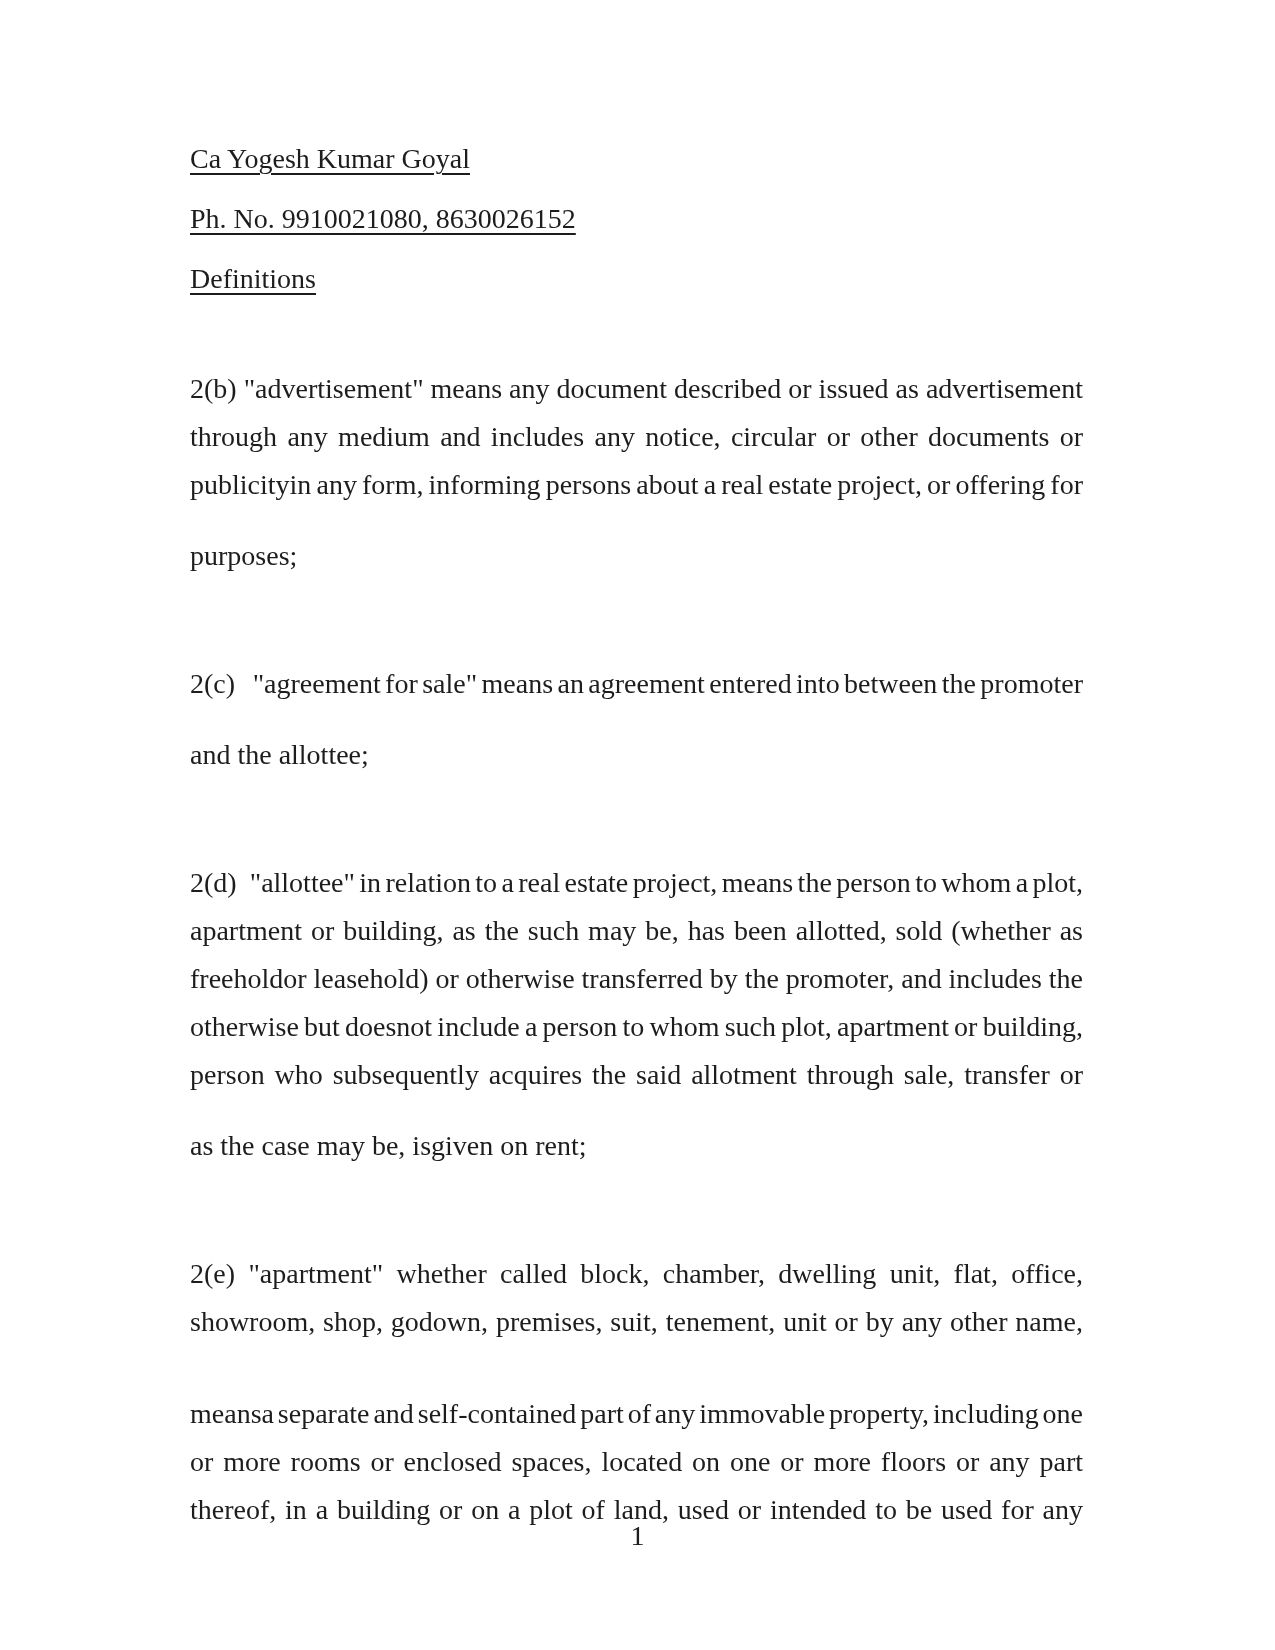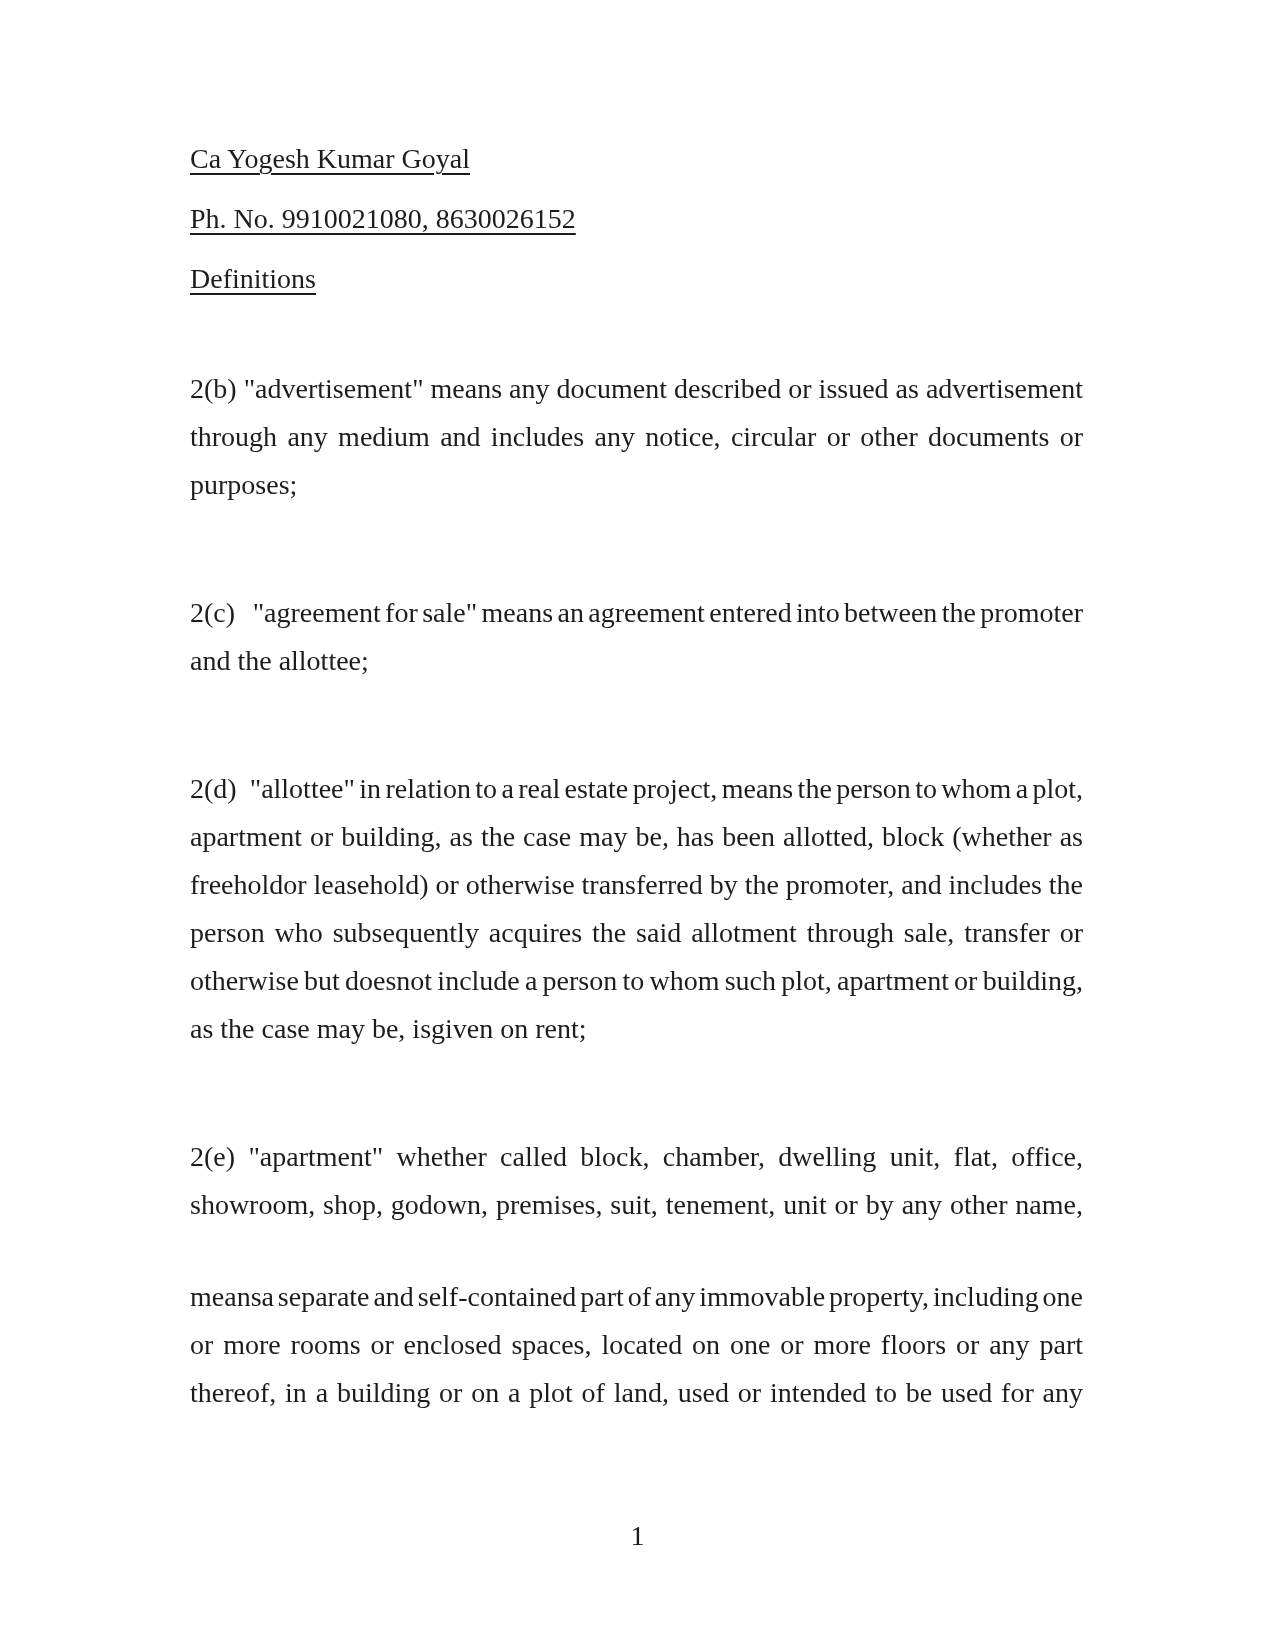--- a/index.html
+++ b/index.html
@@ -33,20 +33,21 @@
     text-underline-offset: 5px;
   }
   .para { margin-bottom: 80px; }
   .para:last-child { margin-bottom: 0; }
   .para .line {
     text-align: justify;
     text-align-last: justify;
   }
   .para .line.end {
     text-align-last: left;
+    margin-top: 23px;
   }
   .footer {
     position: absolute;
     top: 1512px;
     left: 0;
     width: 100%;
     text-align: center;
     font-size: 28px;
     line-height: 48px;
     color: #1d1d1d;
@@ -59,32 +60,33 @@
   <div class="content">
     <div class="doc-header" id="doc-header">
         <div class="header-line"><span>Ca Yogesh Kumar Goyal</span></div>
         <div class="header-line"><span>Ph. No. 9910021080, 8630026152</span></div>
         <div class="header-line"><span>Definitions</span></div>
       </div>
     <div id="definitions-section">
         <div class="para">
           <div class="line" style="">2(b) "advertisement" means any document described or issued as advertisement</div>
           <div class="line" style="">through any medium and includes any notice, circular or other documents or</div>
+          <div class="line" style="word-spacing: -1.92px;">publicityin any form, informing persons about a real estate project, or offering for</div>
           <div class="line end" style="">purposes;</div>
         </div>
         <div class="para">
           <div class="line" style="word-spacing: -3.7px;">2(c)&nbsp;&nbsp;&nbsp;&nbsp;"agreement for sale" means an agreement entered into between the promoter</div>
           <div class="line end" style="">and the allottee;</div>
         </div>
         <div class="para">
           <div class="line" style="word-spacing: -3.29px;">2(d)&nbsp;&nbsp;&nbsp;"allottee" in relation to a real estate project, means the person to whom a plot,</div>
-          <div class="line" style="">apartment or building, as the case may be, has been allotted, block (whether as</div>
+          <div class="line" style="">apartment or building, as the such may be, has been allotted, sold (whether as</div>
           <div class="line" style="word-spacing: -0.2px;">freeholdor leasehold) or otherwise transferred by the promoter, and includes the</div>
+          <div class="line" style="word-spacing: -1.92px;">otherwise but doesnot include a person to whom such plot, apartment or building,</div>
           <div class="line" style="">person who subsequently acquires the said allotment through sale, transfer or</div>
-          <div class="line" style="word-spacing: -1.92px;">otherwise but doesnot include a person to whom such plot, apartment or building,</div>
           <div class="line end" style="">as the case may be, isgiven on rent;</div>
         </div>
         <div class="para">
           <div class="line" style="">2(e) "apartment" whether called block, chamber, dwelling unit, flat, office,</div>
           <div class="line" style="">showroom, shop, godown, premises, suit, tenement, unit or by any other name,</div>
           <div class="line" style="word-spacing: -3.2px; margin-top: 44px;">meansa separate and self-contained part of any immovable property, including one</div>
           <div class="line" style="">or more rooms or enclosed spaces, located on one or more floors or any part</div>
           <div class="line" style="">thereof, in a building or on a plot of land, used or intended to be used for any</div>
         </div>
       </div>

